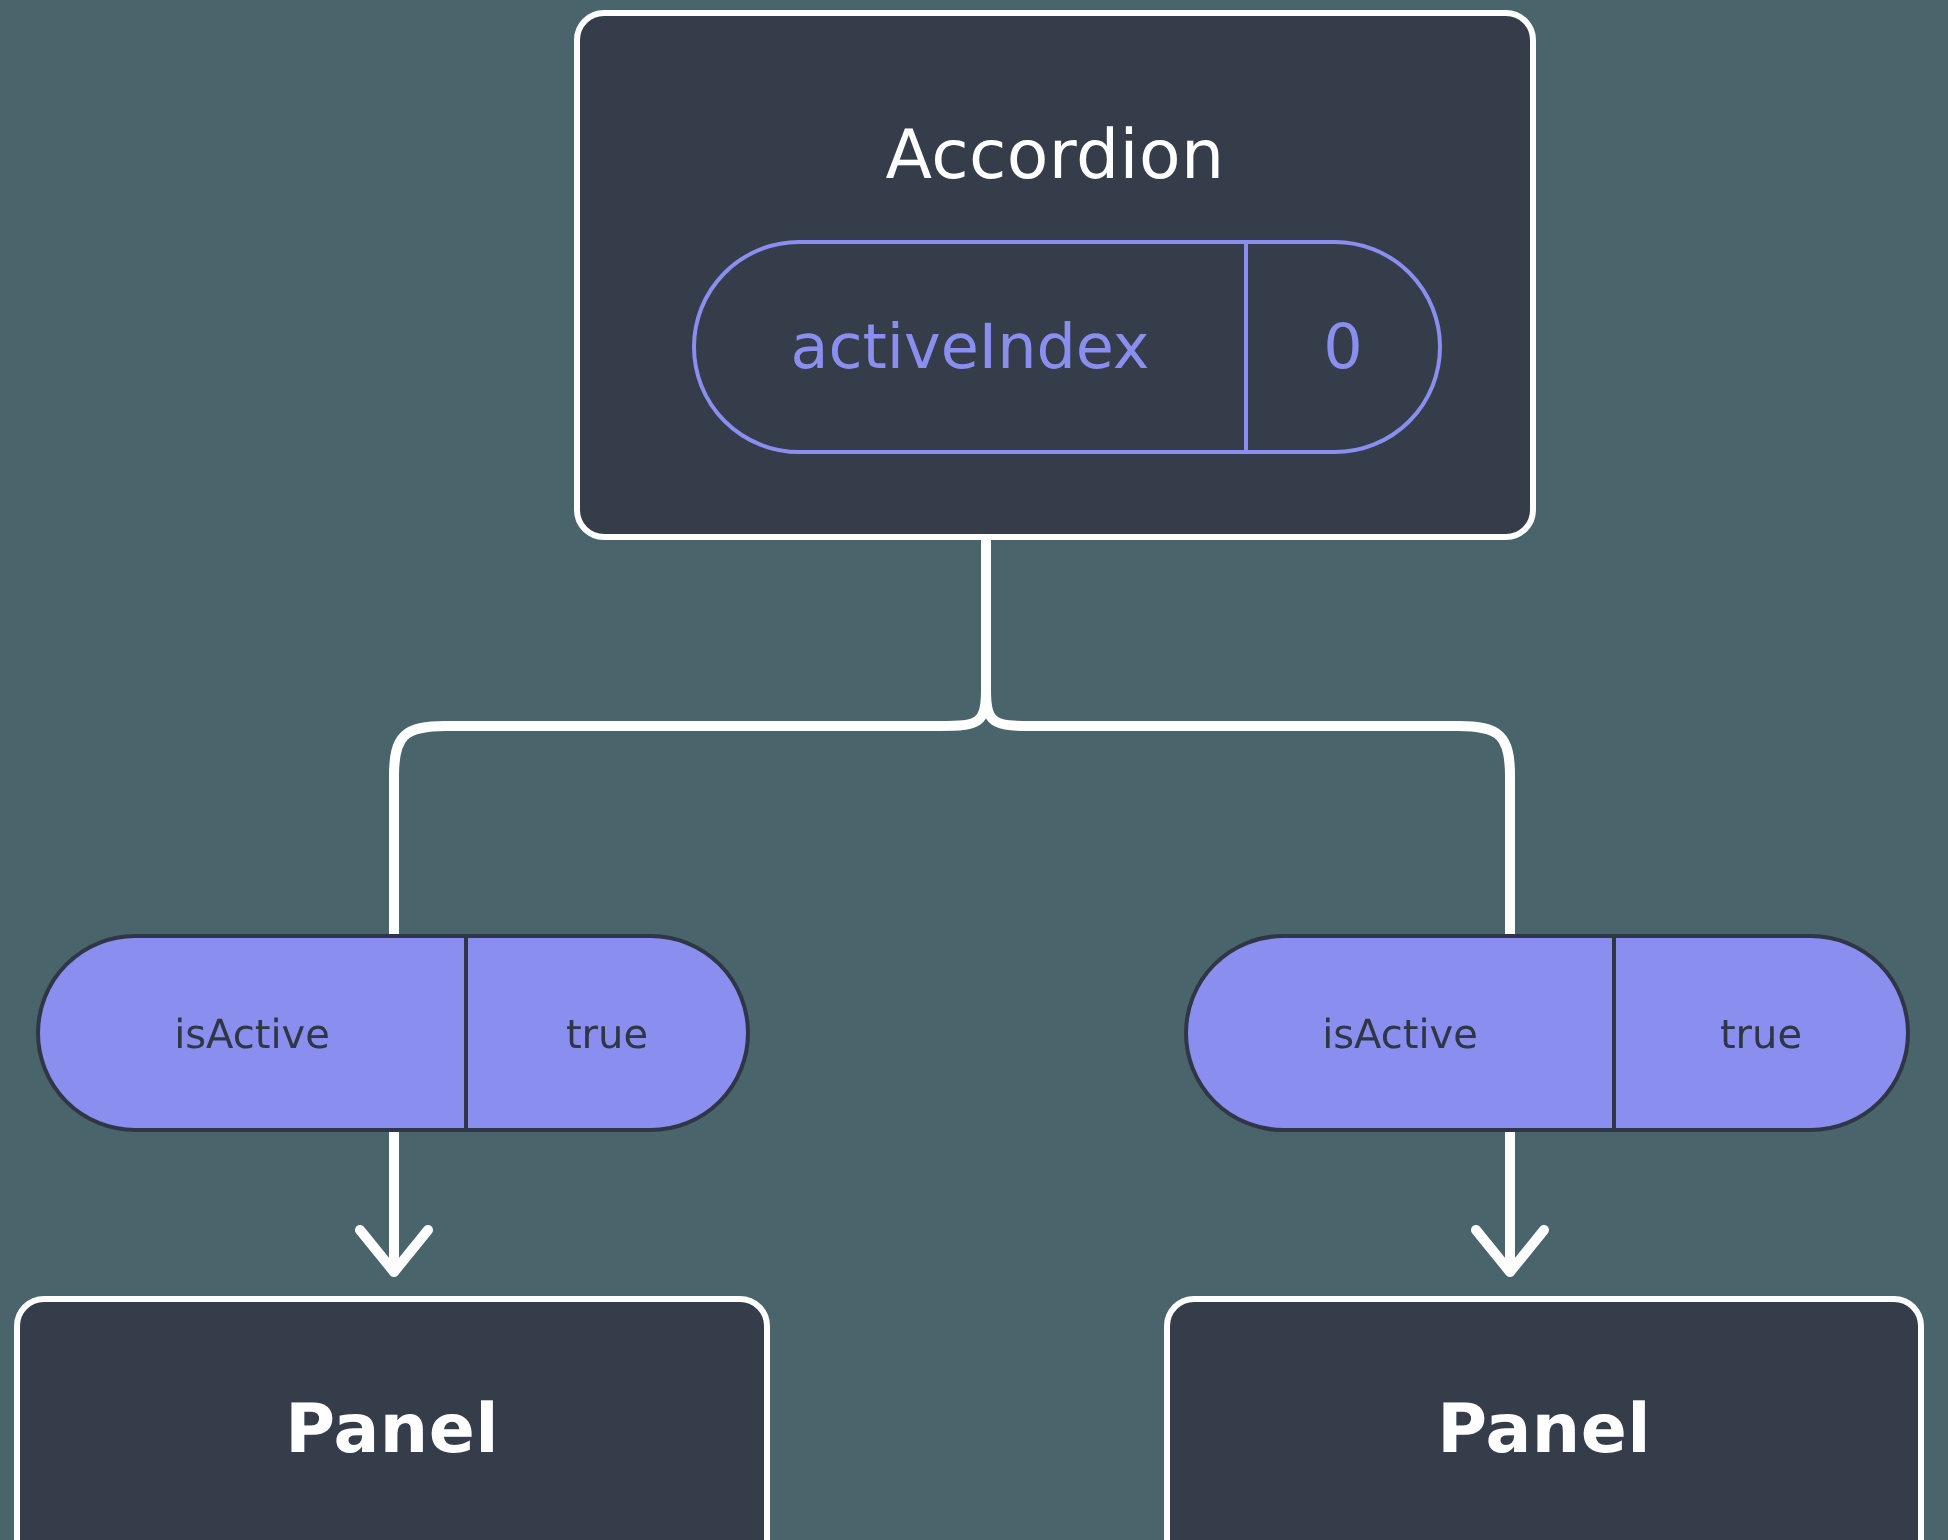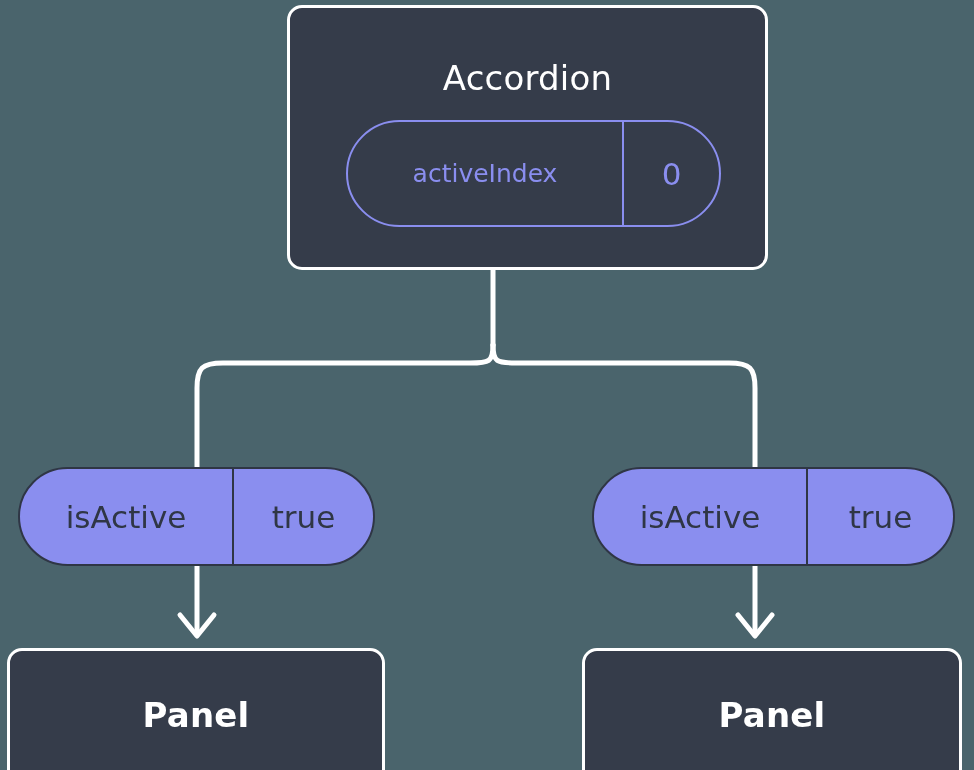--- a/index.html
+++ b/index.html
@@ -79,21 +79,21 @@
     border: 2px solid #8a8eef;
     border-radius: 54px;
     color: #8a8eef;
   }
   #state-pill .pill-key {
     flex: 0 0 274px;
     display: flex;
     align-items: center;
     justify-content: center;
     border-right: 2px solid #8a8eef;
-    font-size: 25px;
+    font-size: 31px;
     white-space: nowrap;
   }
   #state-pill .pill-val {
     flex: 1 1 auto;
     display: flex;
     align-items: center;
     justify-content: center;
     font-size: 31px;
     white-space: nowrap;
   }
@@ -108,21 +108,21 @@
     background: #8a8eef;
     border: 2px solid #2f3645;
     border-radius: 50px;
     color: #2f3645;
   }
   .prop-pill .pill-key,
   .prop-pill .pill-val {
     display: flex;
     align-items: center;
     justify-content: center;
-    font-size: 31px;
+    font-size: 20px;
     white-space: nowrap;
   }
   .prop-pill .pill-key {
     border-right: 2px solid #2f3645;
   }
 
   #prop-pill-left  { left: 18px;  top: 467px; width: 357px; }
   #prop-pill-left  .pill-key { flex: 0 0 212px; }
   #prop-pill-left  .pill-val { flex: 1 1 auto; }
 

